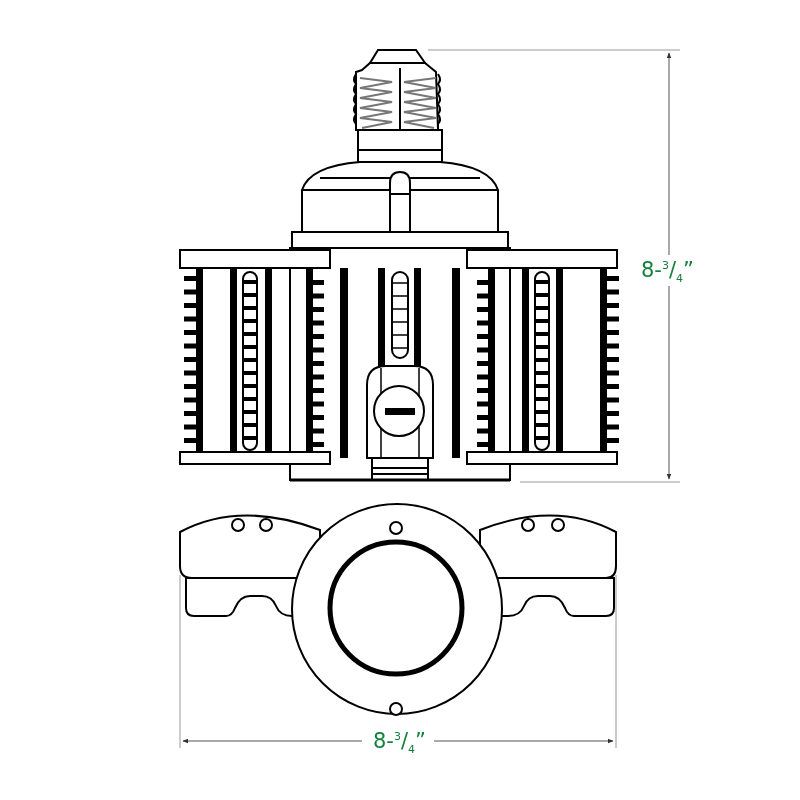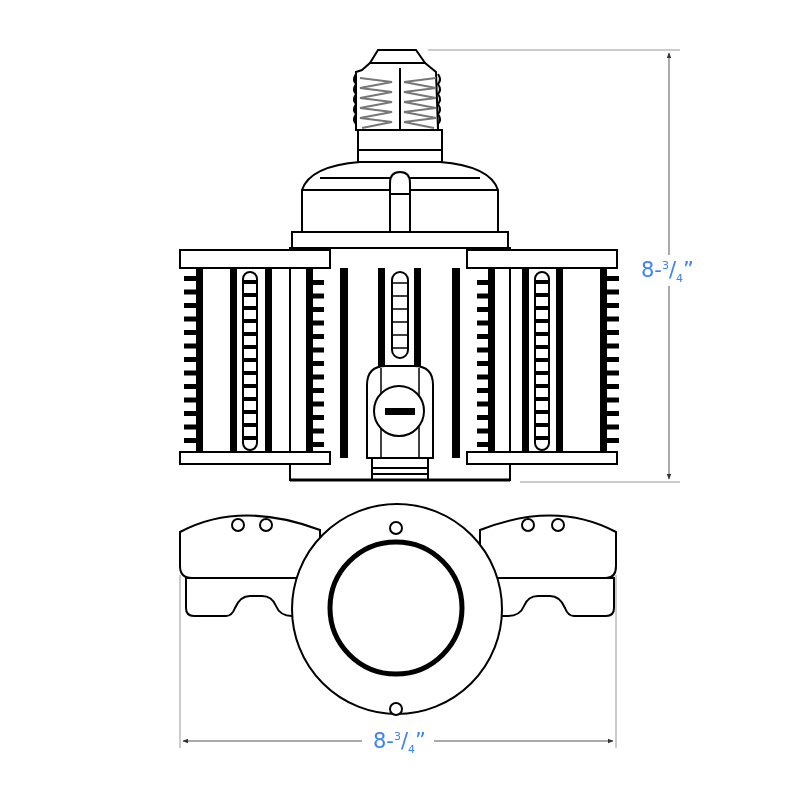--- a/index.html
+++ b/index.html
@@ -2,21 +2,21 @@
 <html><head>
   <meta charset="utf-8">
   <style>
     html, body { margin: 0; padding: 0; background: #ffffff; }
     body { width: 800px; height: 800px; position: relative; overflow: hidden; }
     #canvas { position: absolute; left: 0; top: 0; width: 800px; height: 800px; }
     .dim-label {
       position: absolute;
       font-family: "DejaVu Sans", sans-serif;
       font-size: 21px;
-      color: #3b82f6;
+      color: #15803d;
       background: #ffffff;
       line-height: 1;
       white-space: nowrap;
     }
     .dim-label sup, .dim-label sub { font-size: 11px; }
     #height-label { left: 641px; top: 258px; padding: 2px 0; }
     #width-label { left: 369px; top: 731px; padding: 0 4px; }
   </style>
 </head>
 <body>

